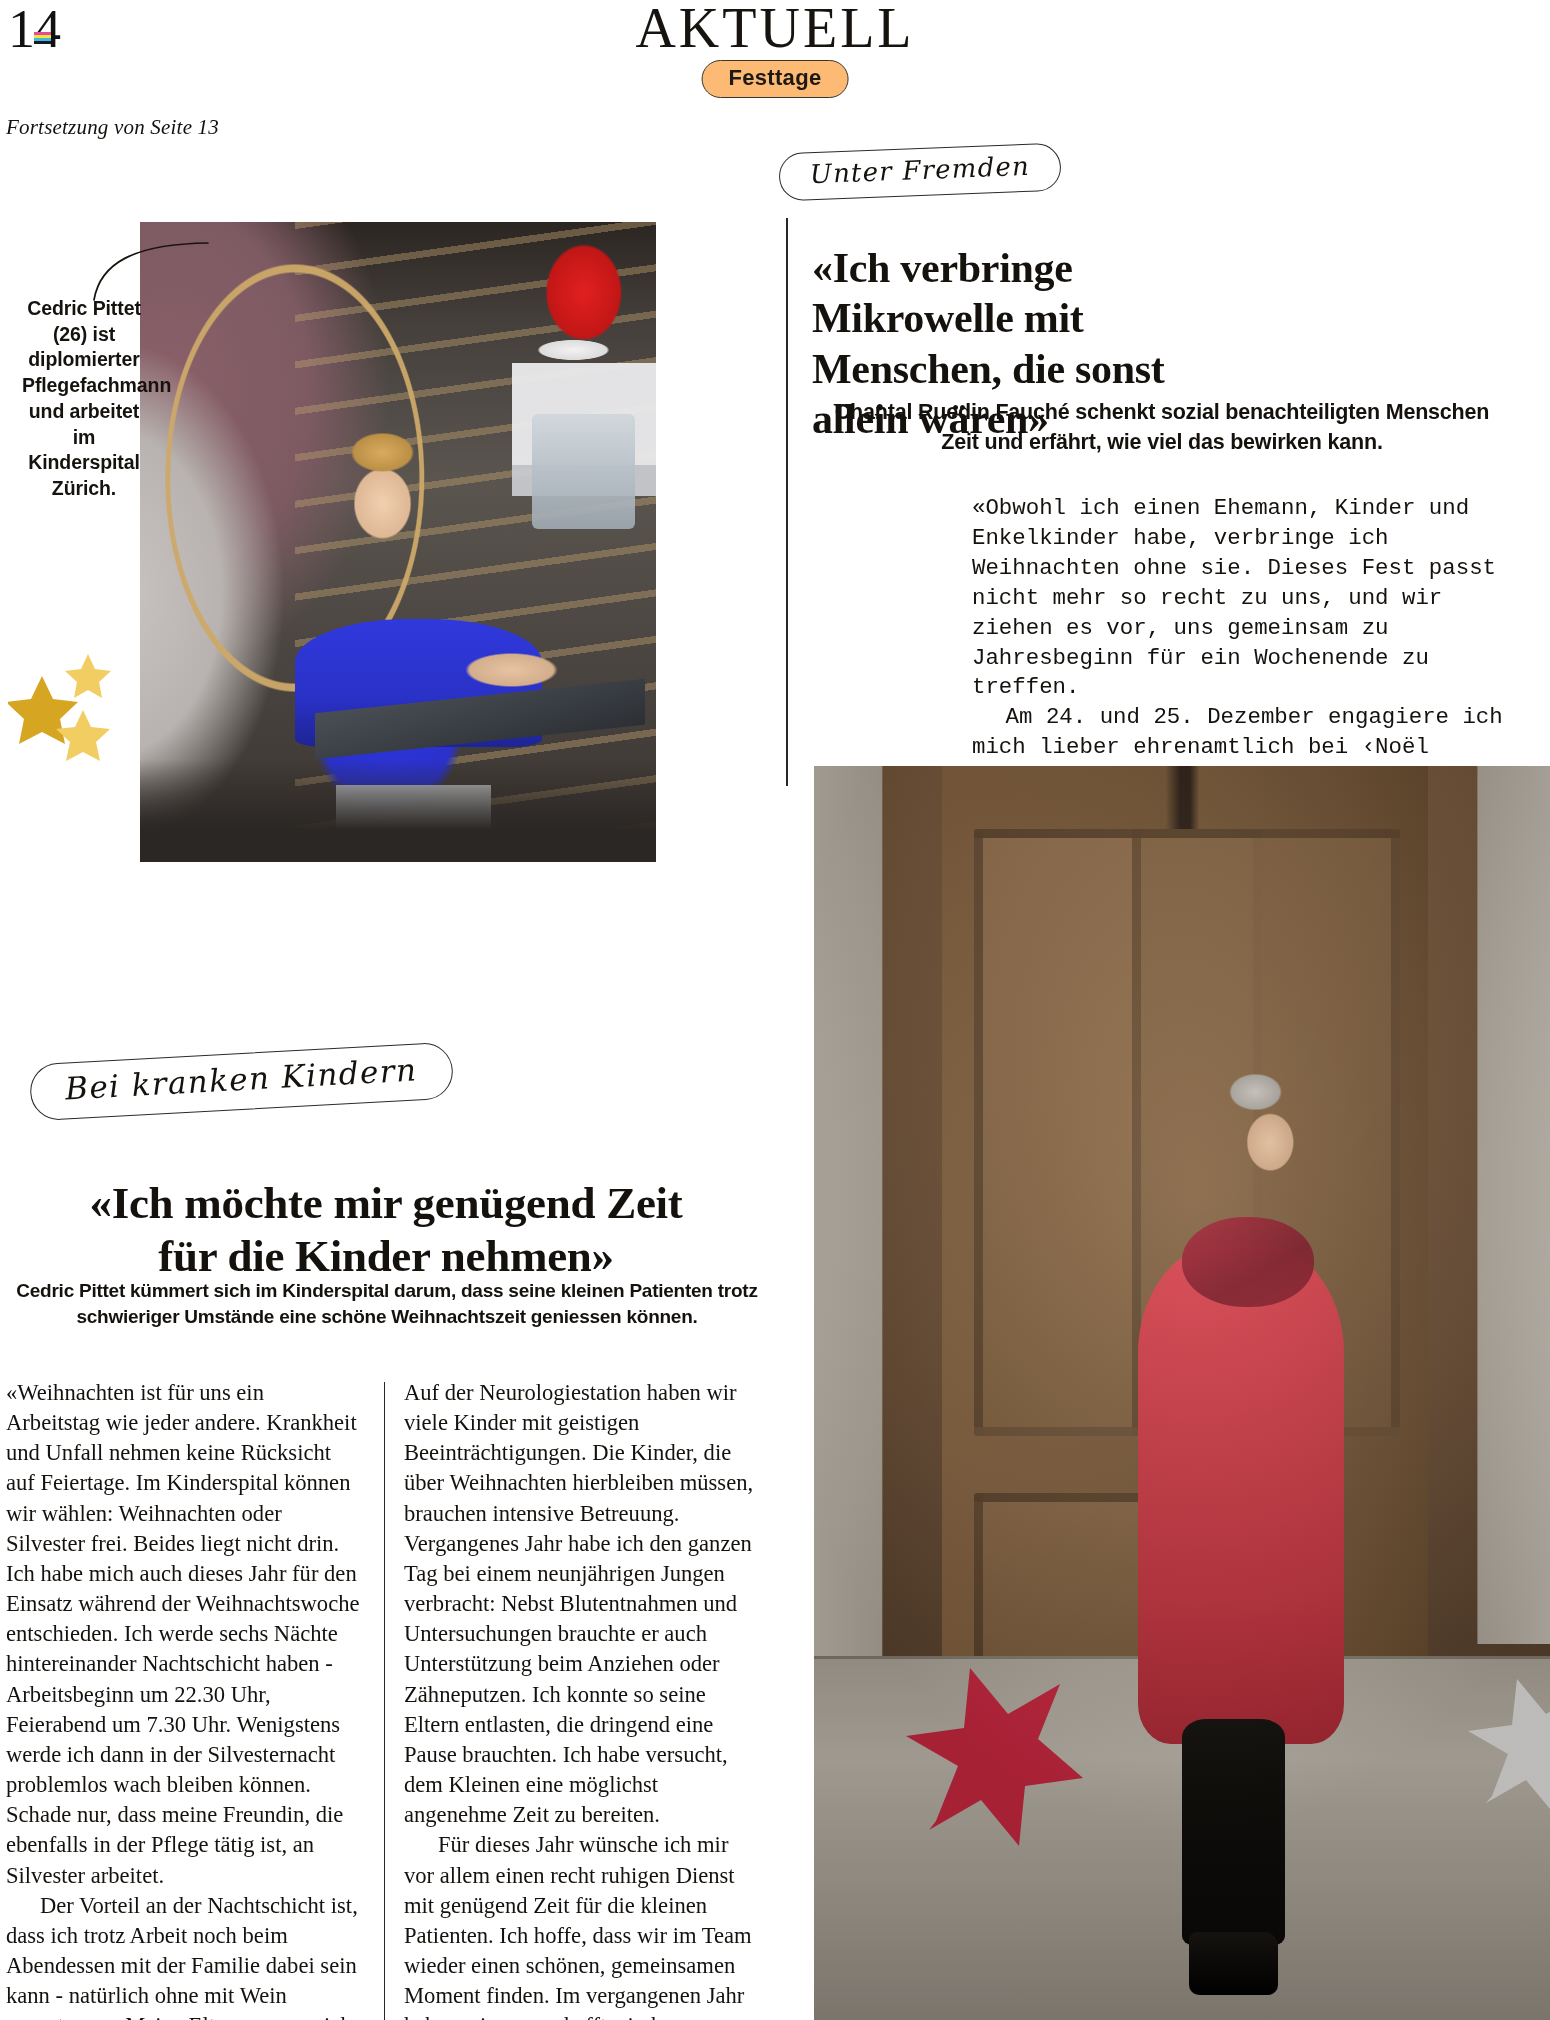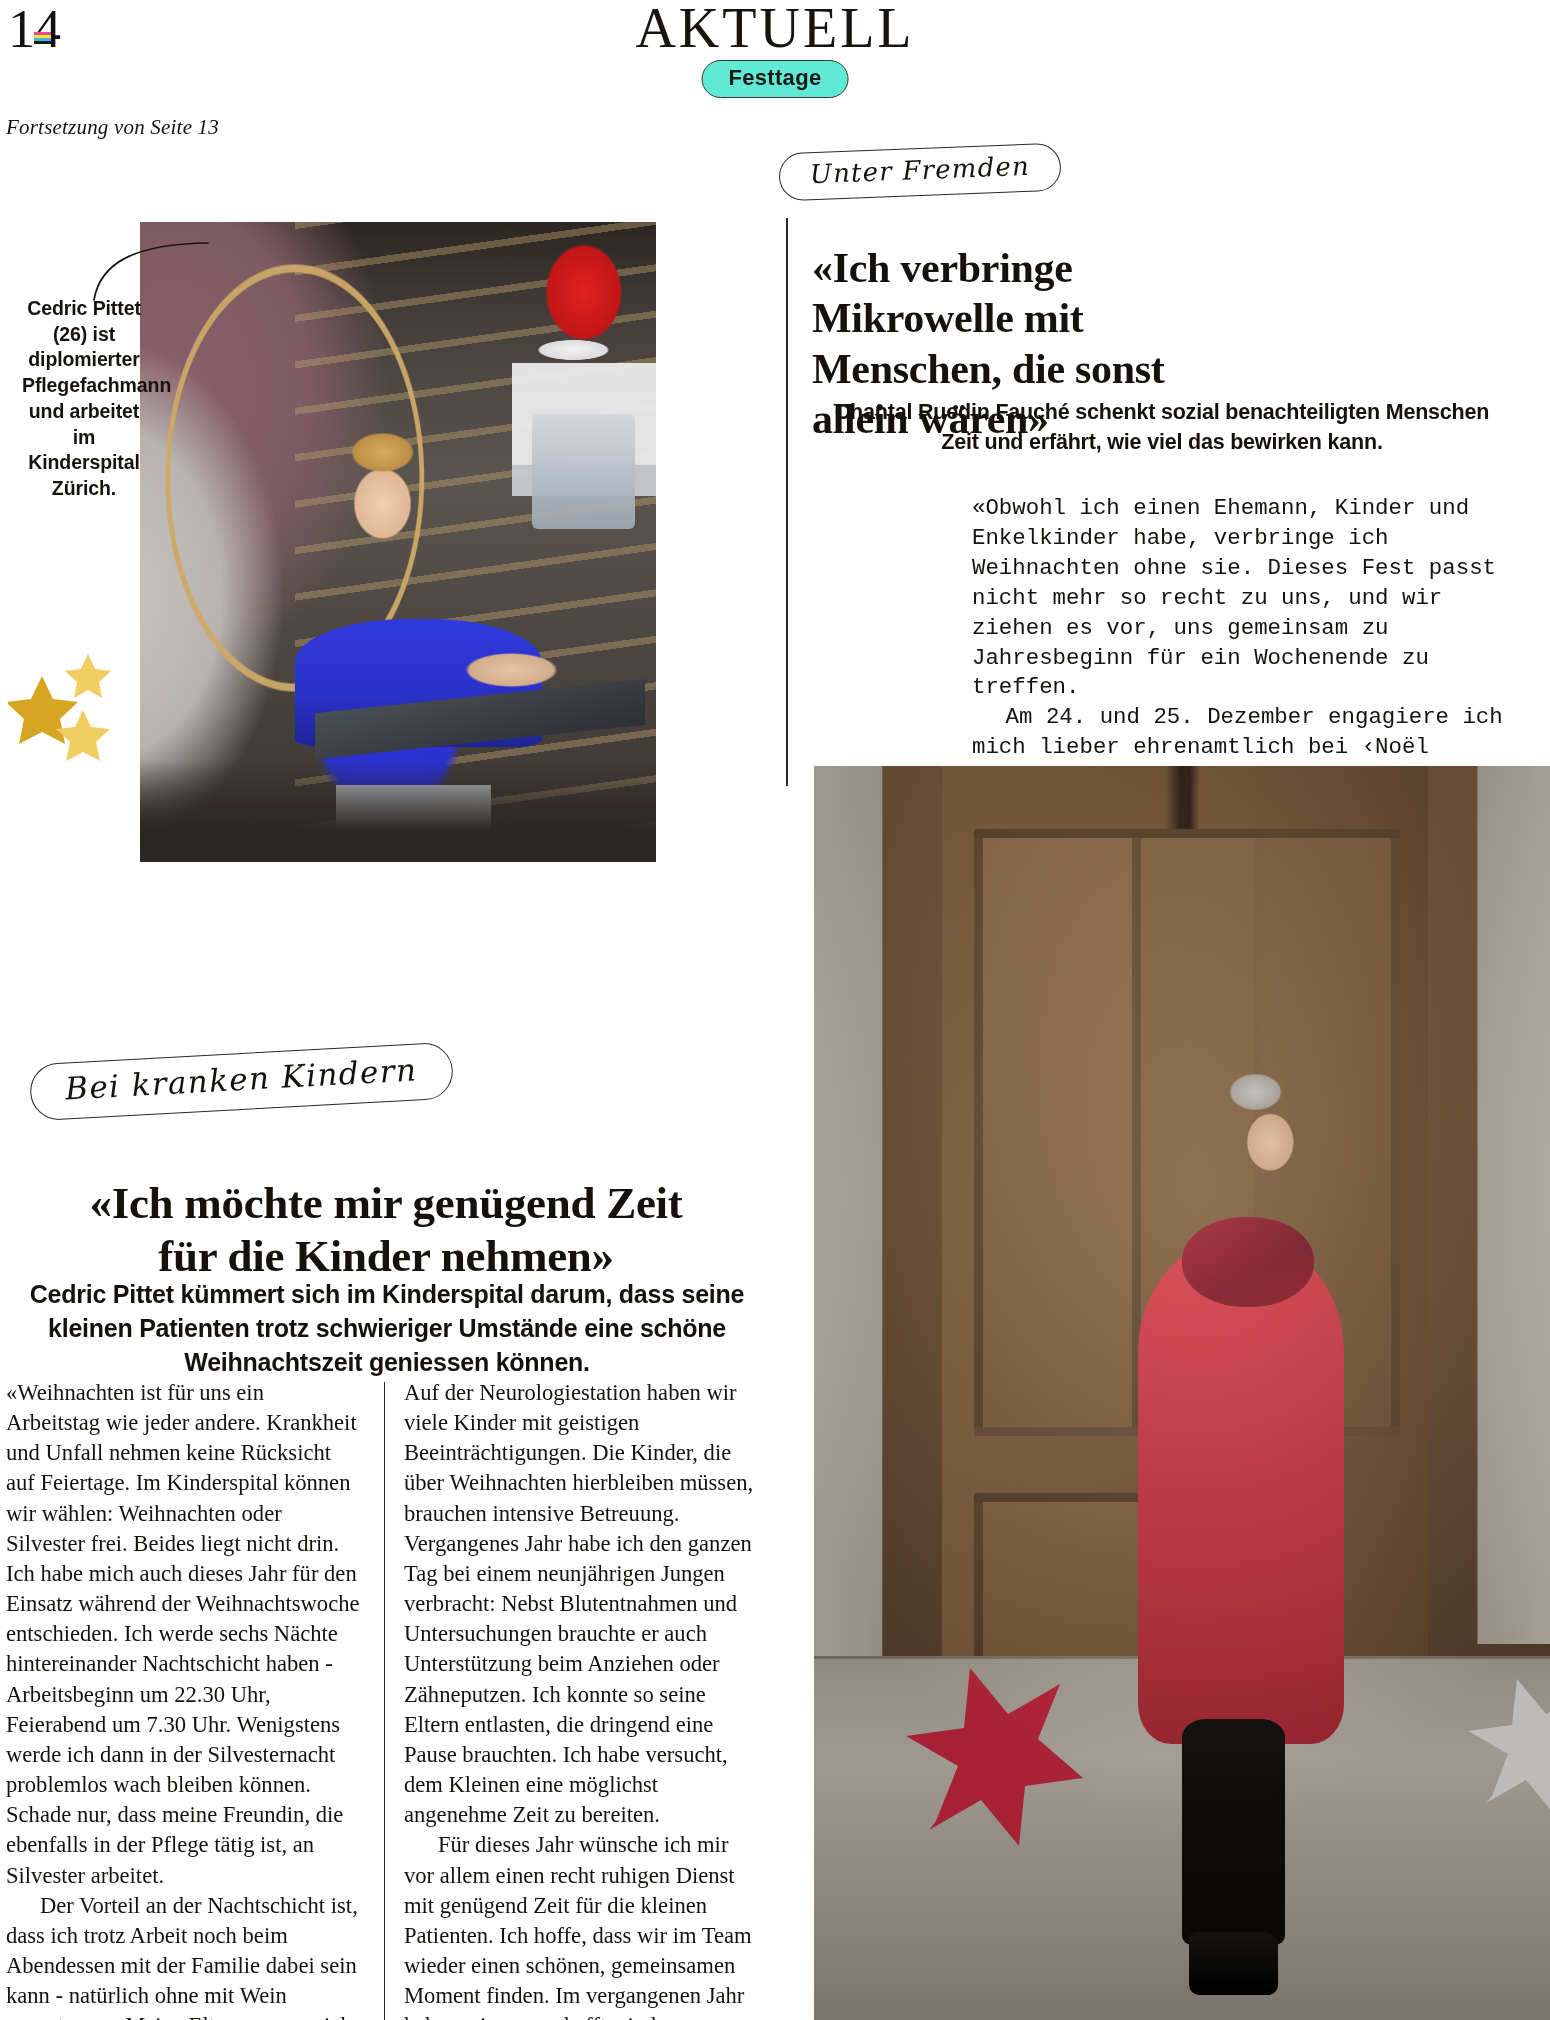--- a/index.html
+++ b/index.html
@@ -23,21 +23,21 @@
 
   .kicker-aktuell{
     position:absolute;left:0;right:0;top:-4px;
     text-align:center;
     font-family:"Liberation Serif",serif;
     font-size:56px;letter-spacing:3px;color:#17140f;
     font-weight:400;
   }
   .pill{
     display:inline-block;border:1.6px solid #3a352c;border-radius:999px;
-    padding:6px 26px 8px;background:#5eead4;line-height:1;
+    padding:6px 26px 8px;background:#fdba74;line-height:1;
   }
   .pill-festtage{
     position:absolute;left:50%;top:60px;transform:translateX(-50%);
     font-family:"Liberation Sans",sans-serif;font-size:22px;font-weight:600;
     color:#1d1a15;letter-spacing:.3px;
   }
   .continuation{
     position:absolute;left:6px;top:115px;
     font-family:"Liberation Serif",serif;font-style:italic;font-size:21px;
     color:#14110d;letter-spacing:.2px;
@@ -74,21 +74,21 @@
   }
 
   .headline-main{
     position:absolute;left:24px;top:1147px;width:724px;
     text-align:center;font-family:"Liberation Serif",serif;
     font-size:45px;line-height:1.17;color:#15120e;letter-spacing:-.3px;
   }
   .lede-main{
     position:absolute;left:14px;top:1278px;width:746px;
     text-align:center;font-family:"Liberation Sans",sans-serif;font-weight:700;
-    font-size:25px;line-height:1.35;color:#15120e;letter-spacing:-.25px;
+    font-size:19px;line-height:1.35;color:#15120e;letter-spacing:-.25px;
   }
 
   .body-cols{
     position:absolute;left:6px;top:1378px;width:762px;height:650px;
   }
   .bodycol{
     position:absolute;top:0;width:355px;
     font-family:"Liberation Serif",serif;font-size:22.6px;line-height:1.335;
     color:#15120e;text-align:left;
   }

